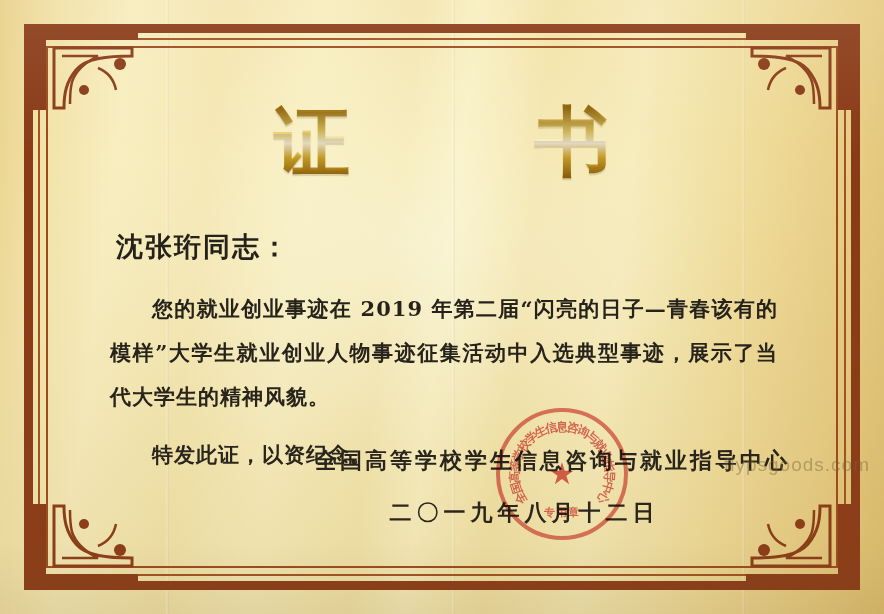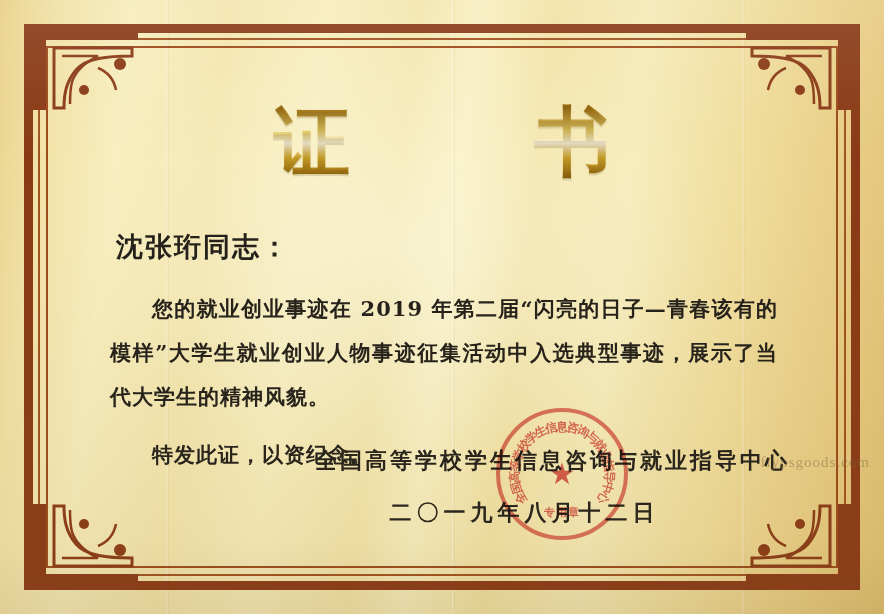--- a/index.html
+++ b/index.html
@@ -196,22 +196,22 @@
     font-size: 11px;
     font-weight: 700;
     letter-spacing: 1px;
     white-space: nowrap;
   }
 
   .watermark {
     position: absolute;
     right: 14px;
     top: 454px;
-    font-family: Liberation Serif, serif;
-    font-size: 15px;
+    font-family: Liberation Sans, sans-serif;
+    font-size: 19px;
     color: rgba(120,100,60,0.45);
     letter-spacing: 1px;
     pointer-events: none;
   }
 </style>
 </head>
 <body>
 
 <div id="certificate">
 

